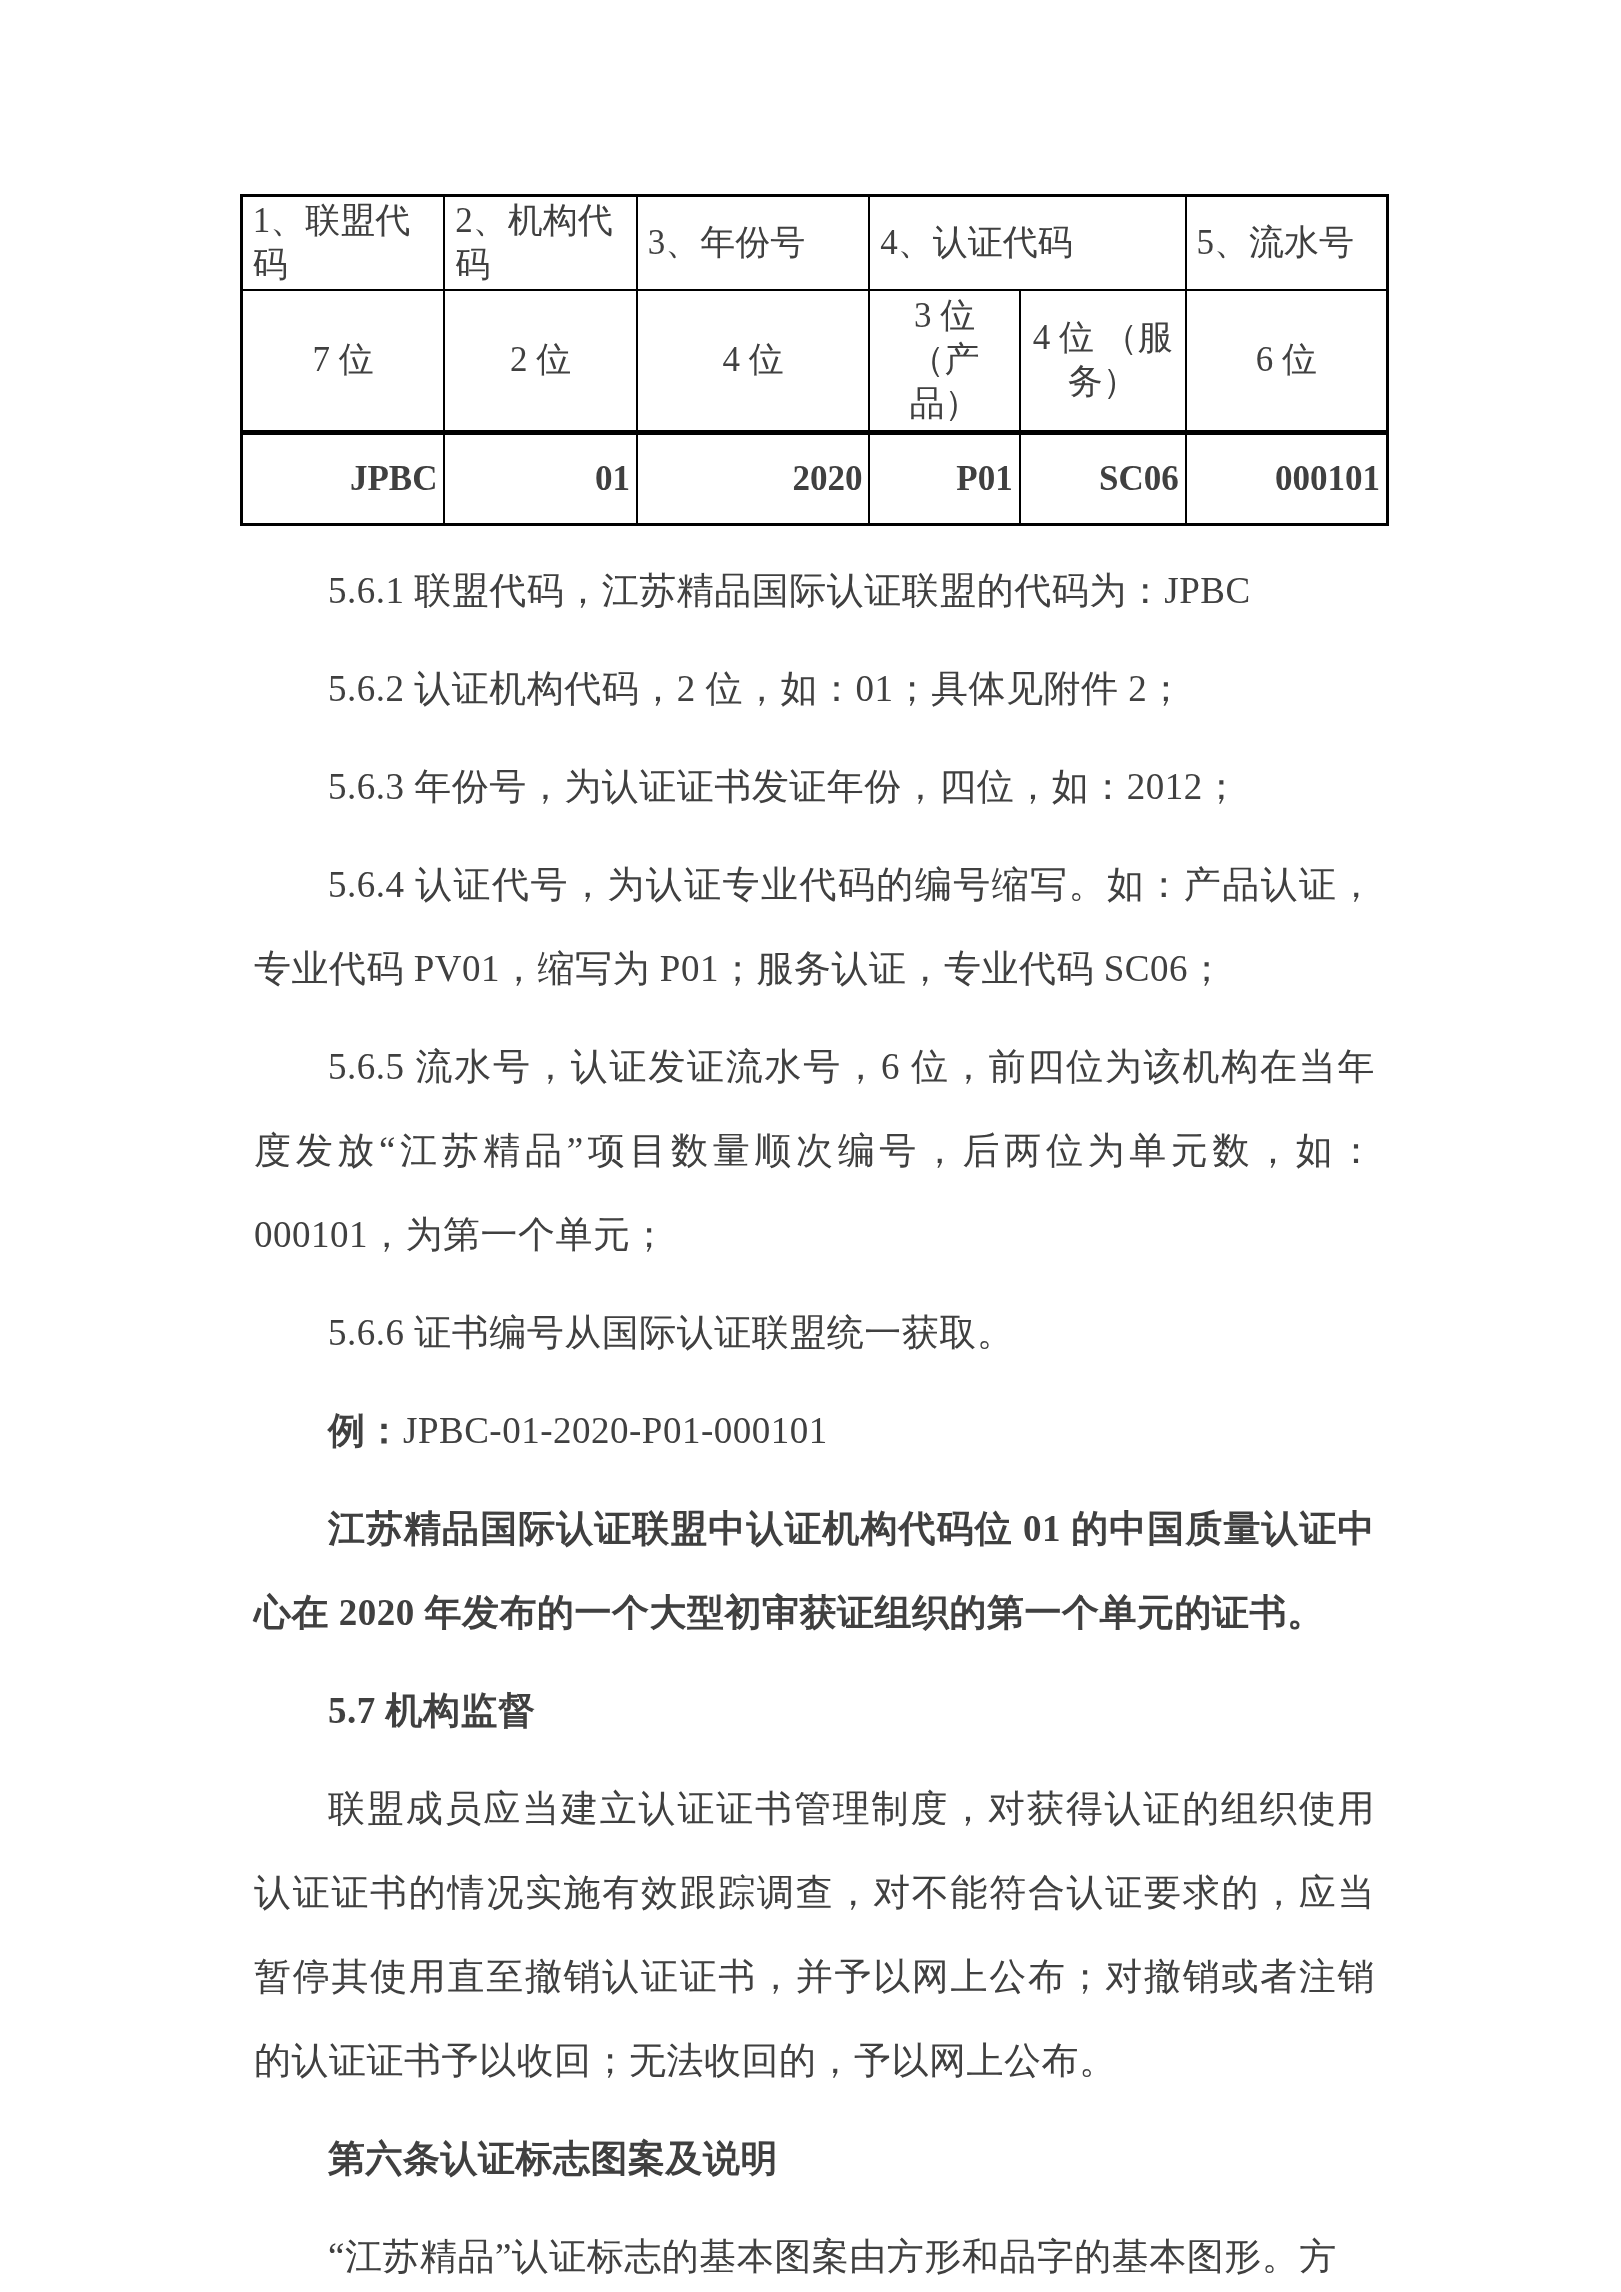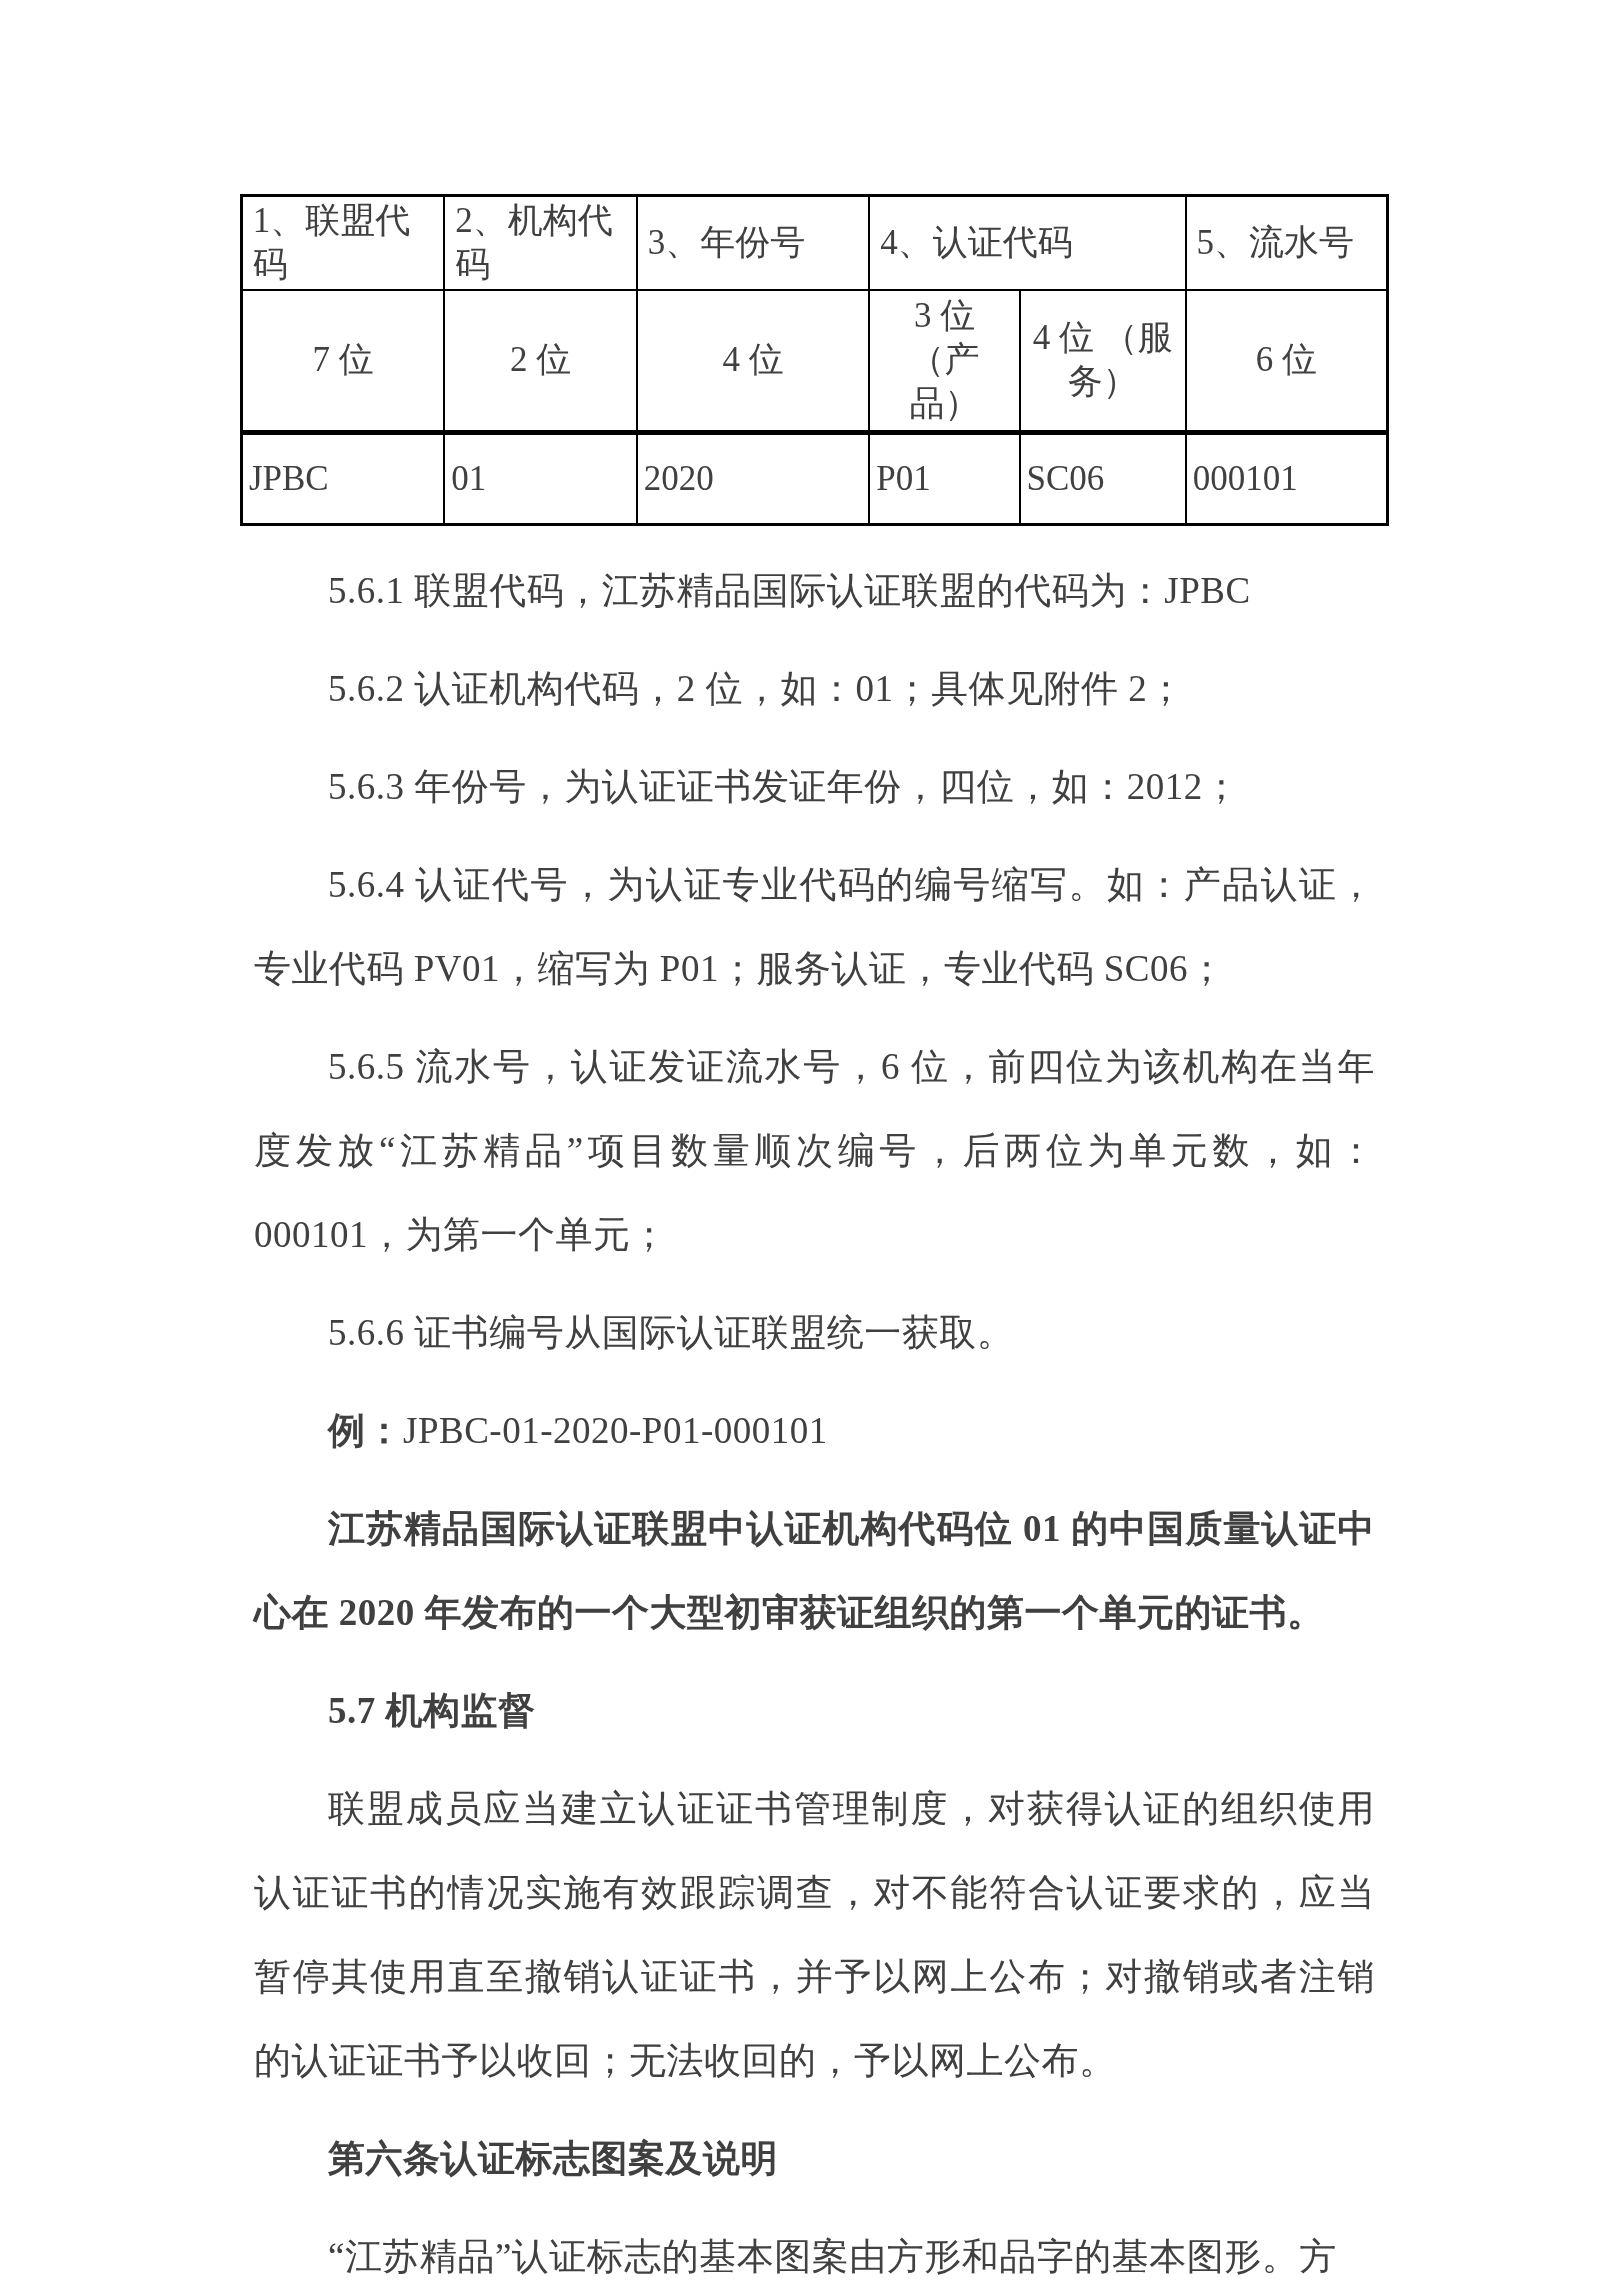--- a/index.html
+++ b/index.html
@@ -43,21 +43,22 @@
     text-align: left;
     padding-left: 9.8px;
   }
   tr.row-digits td {
     height: 135px;
     text-align: center;
     border-bottom: 5.9px solid #000;
   }
   tr.row-example td {
     height: 84px;
-    text-align: left;
+    text-align: right;
+    font-weight: bold;
   }
   
   .para {
     margin: 14px;
     font-size: 37px;
     line-height: 84px;
     text-align: justify;
     text-indent: 2em;
     letter-spacing: 0.5px;
     word-break: break-word;

